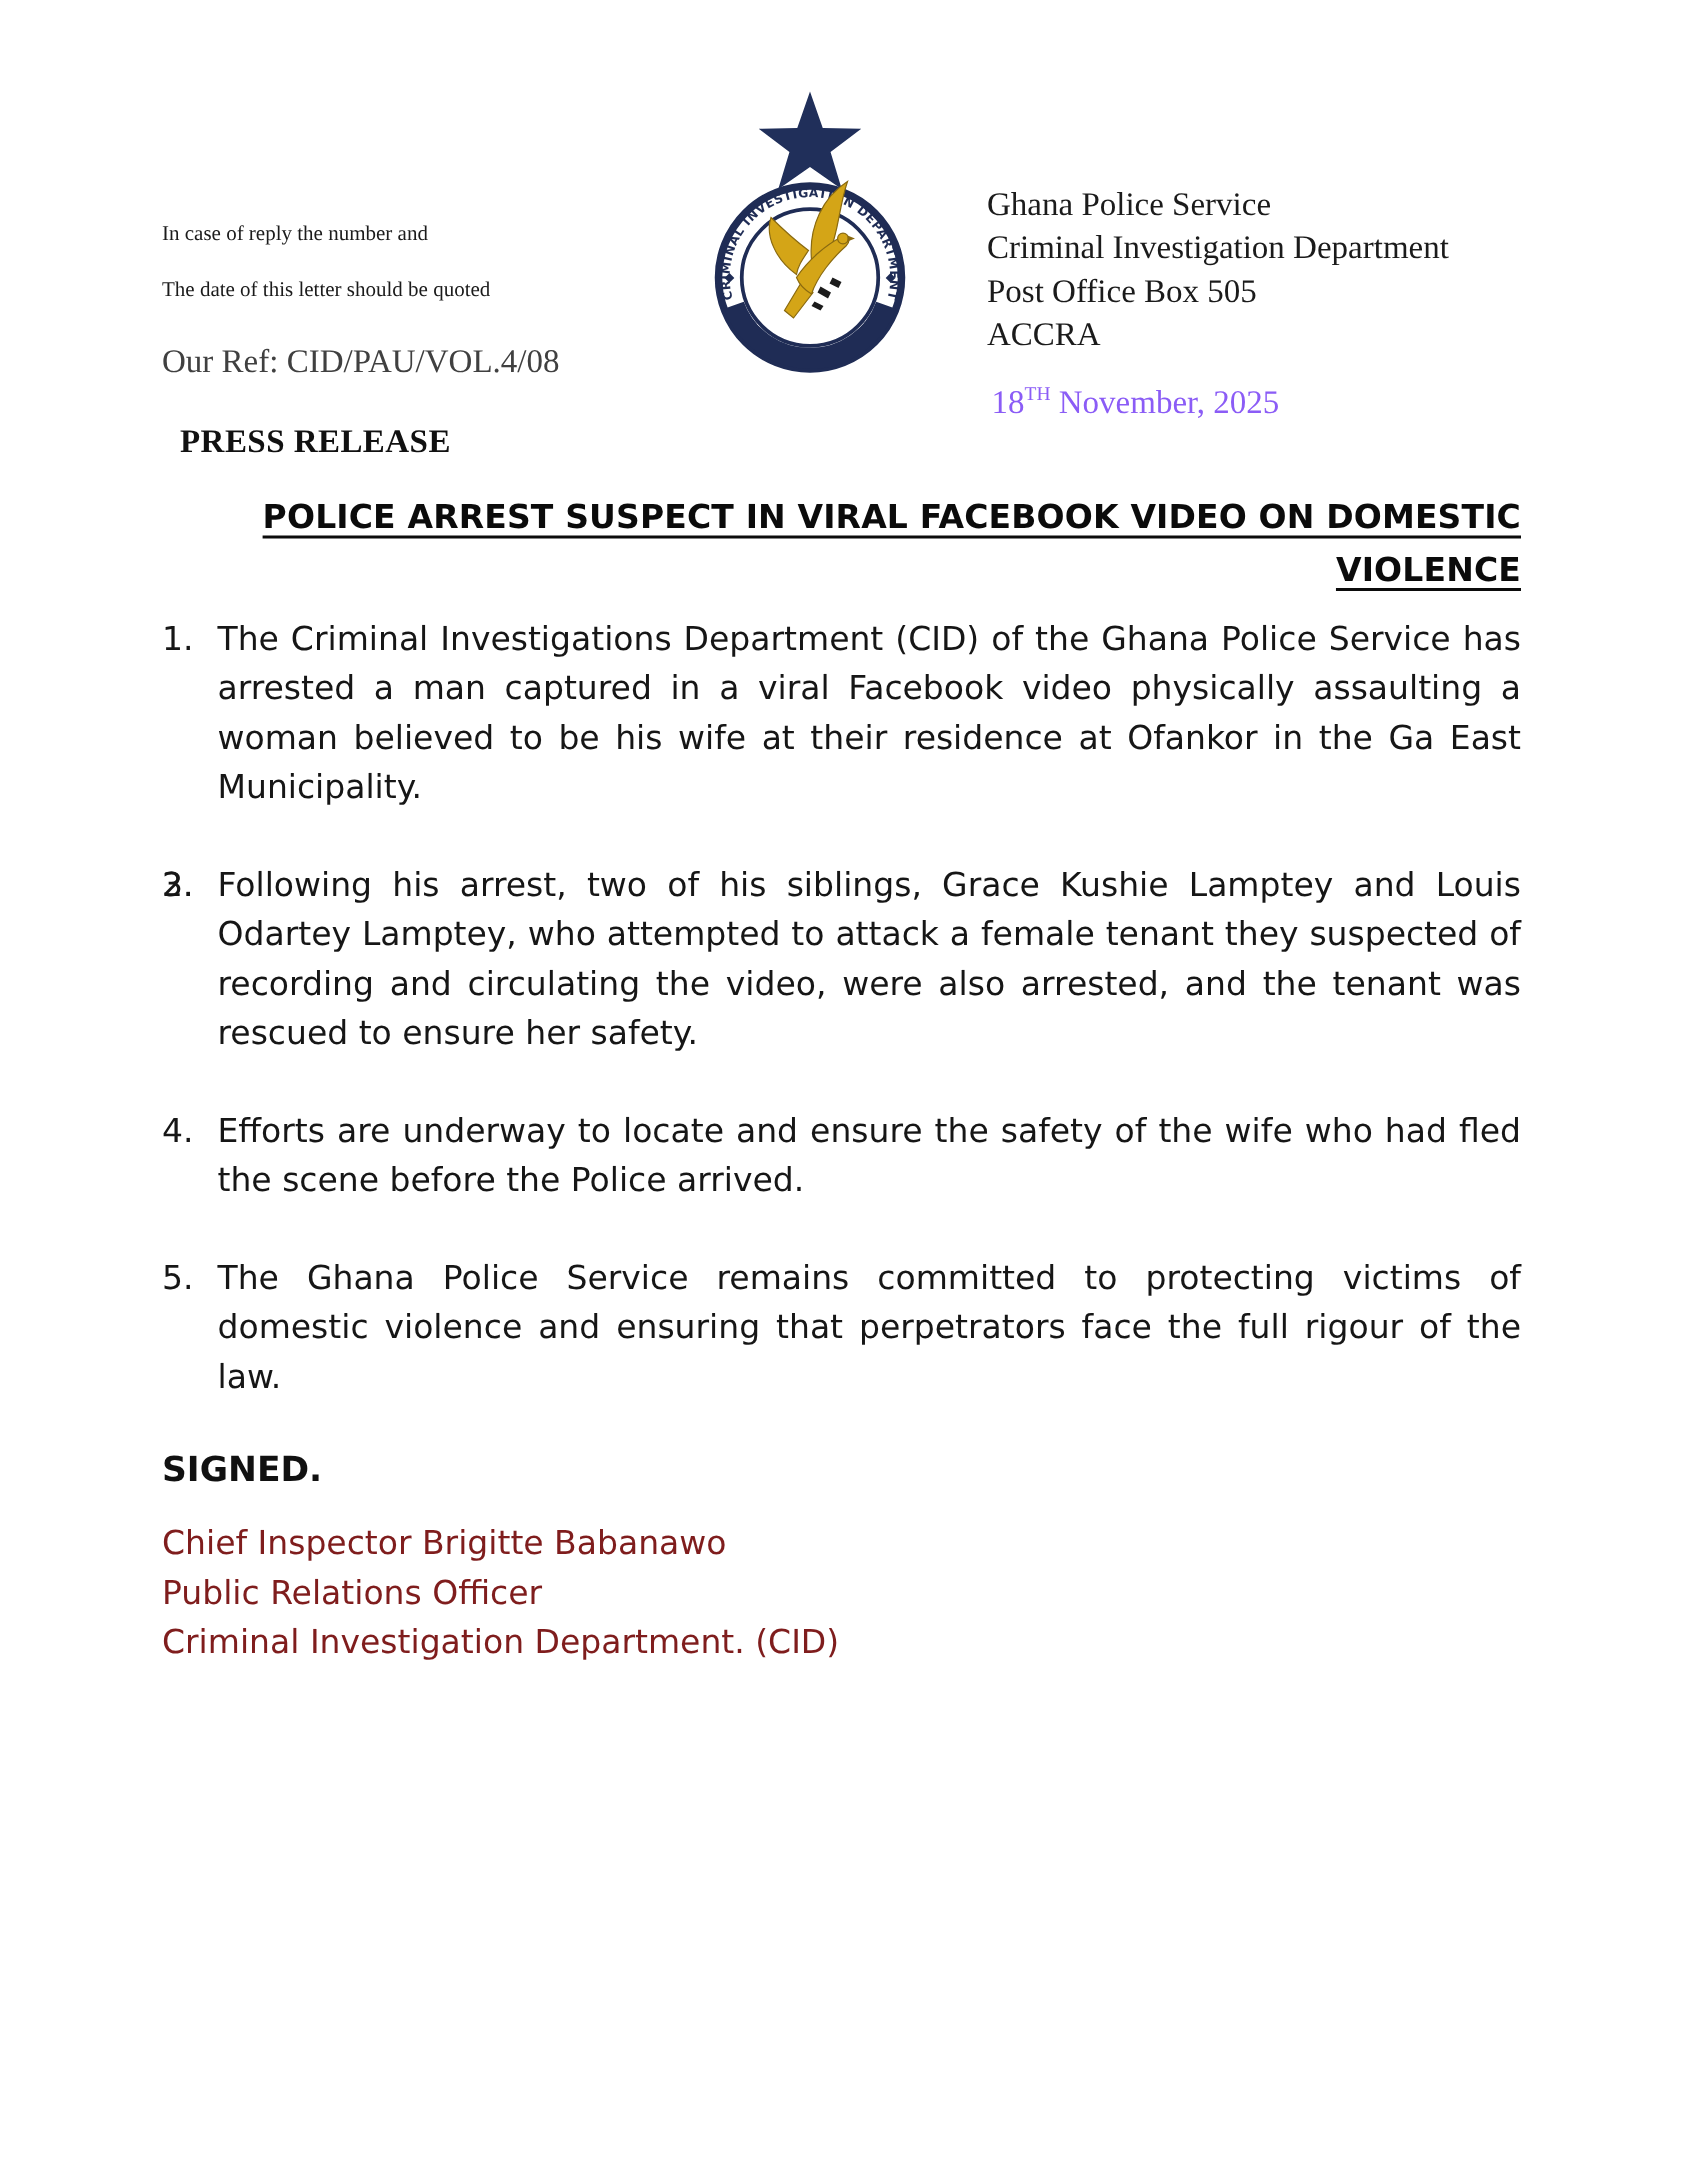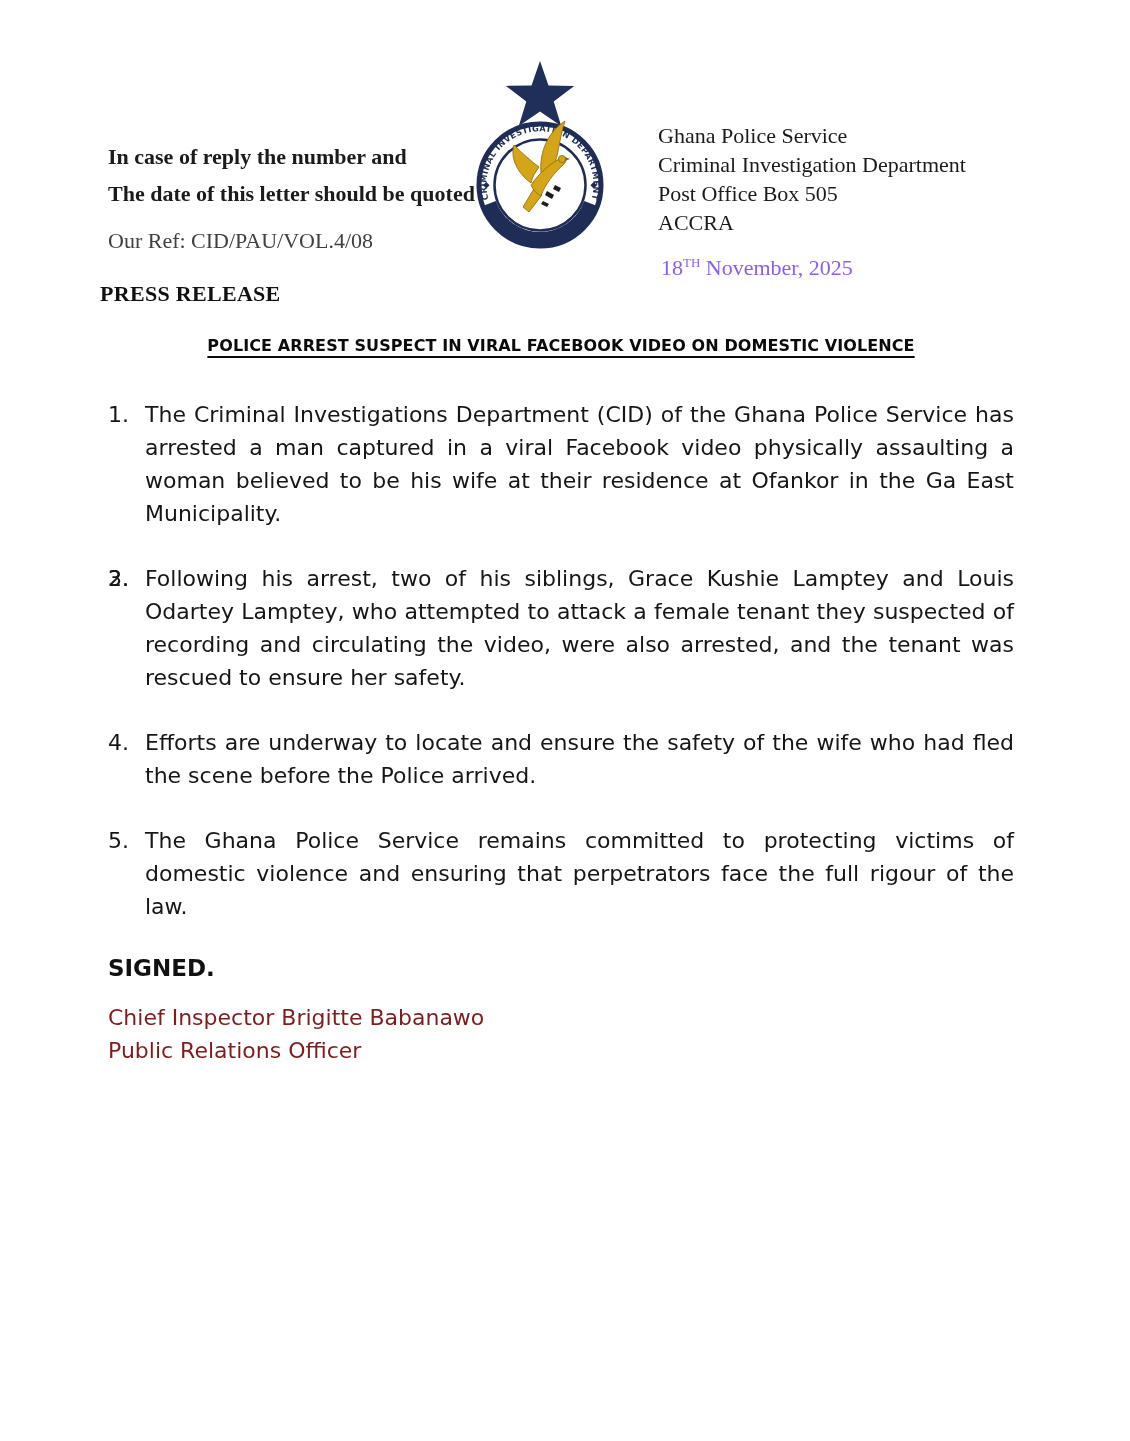--- a/index.html
+++ b/index.html
@@ -9,28 +9,28 @@
     height:1441px;
     background:#ffffff;
     overflow:hidden;
     font-family:"DejaVu Sans",sans-serif;
     color:#161616;
   }
   
   .serif{font-family:"Liberation Serif","DejaVu Serif",serif;}
   .reply-note{
     position:absolute;left:108px;top:138px;width:390px;
-    font-size:22px;line-height:37px;color:#1b1b1b;font-weight:bold;
+    font-size:14px;line-height:37px;color:#1b1b1b;
   }
   .our-ref{
     position:absolute;left:108px;top:228px;
     font-size:22px;color:#404040;
   }
   .press-release{
-    position:absolute;left:100px;top:281px;
+    position:absolute;left:120px;top:281px;
     font-size:22px;font-weight:bold;color:#111;letter-spacing:0.3px;
   }
   .org-address{
     position:absolute;left:658px;top:121px;
     font-size:22px;line-height:29px;color:#1b1b1b;
   }
   .date-line{
     position:absolute;left:661px;top:255px;
     font-size:22px;color:#8b5cf6;
   }
@@ -38,27 +38,27 @@
     font-size:13px;line-height:0;vertical-align:super;
   }
   .logo{
     position:absolute;left:465px;top:55px;width:150px;height:200px;
   }
   
   .content{
     position:absolute;left:108px;top:328px;width:906px;
   }
   .headline{
-    font-size:16px;font-weight:bold;color:#0b0b0b;
+    font-size:22px;font-weight:bold;color:#0b0b0b;
     line-height:35px;letter-spacing:0.1px;
     text-decoration:underline;
     text-decoration-thickness:2px;
     text-underline-offset:5px;
-    margin:0 0 35px 0;
-    text-align:center;
+    margin:0 0 12px 0;
+    text-align:right;
   }
   ol.press-list{
     list-style:none;margin:0;padding:0;
     font-size:22px;line-height:33px;color:#161616;
   }
   ol.press-list li{
     position:relative;
     padding-left:37px;
     margin-bottom:32px;
     text-align:justify;
@@ -159,16 +159,17 @@
         <span class="num">5.</span>
         <span>The Ghana Police Service remains committed to protecting victims of domestic violence and ensuring that perpetrators face the full rigour of the law.</span>
       </li>
     </ol>
 
     <p class="signed">SIGNED.</p>
 
     <div class="signature-block">
       <div>Chief Inspector Brigitte Babanawo</div>
       <div>Public Relations Officer</div>
+      <div>Criminal Investigation Department. (CID)</div>
     </div>
   </div>
 
 </div>
 
 </body></html>

